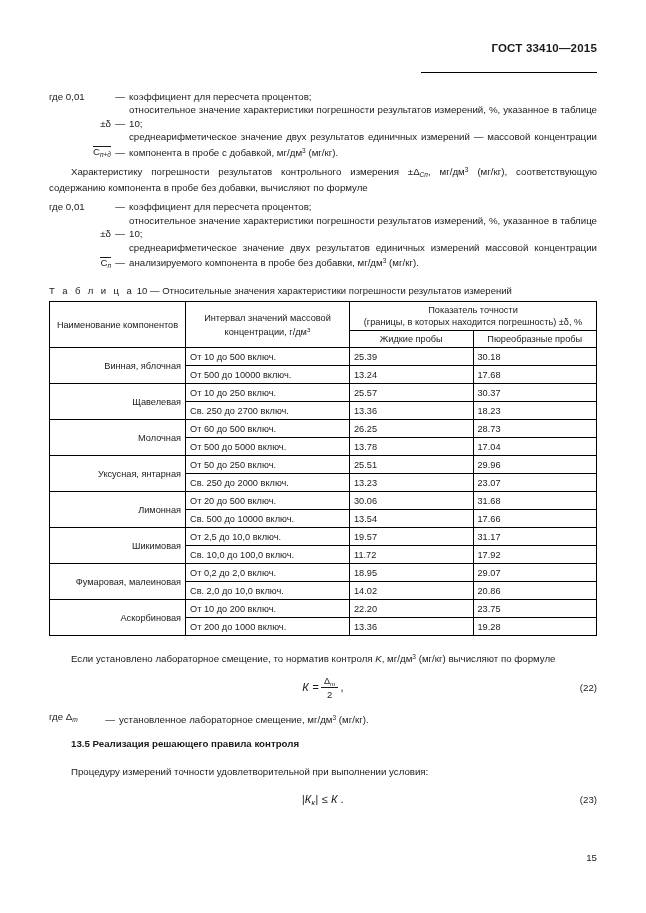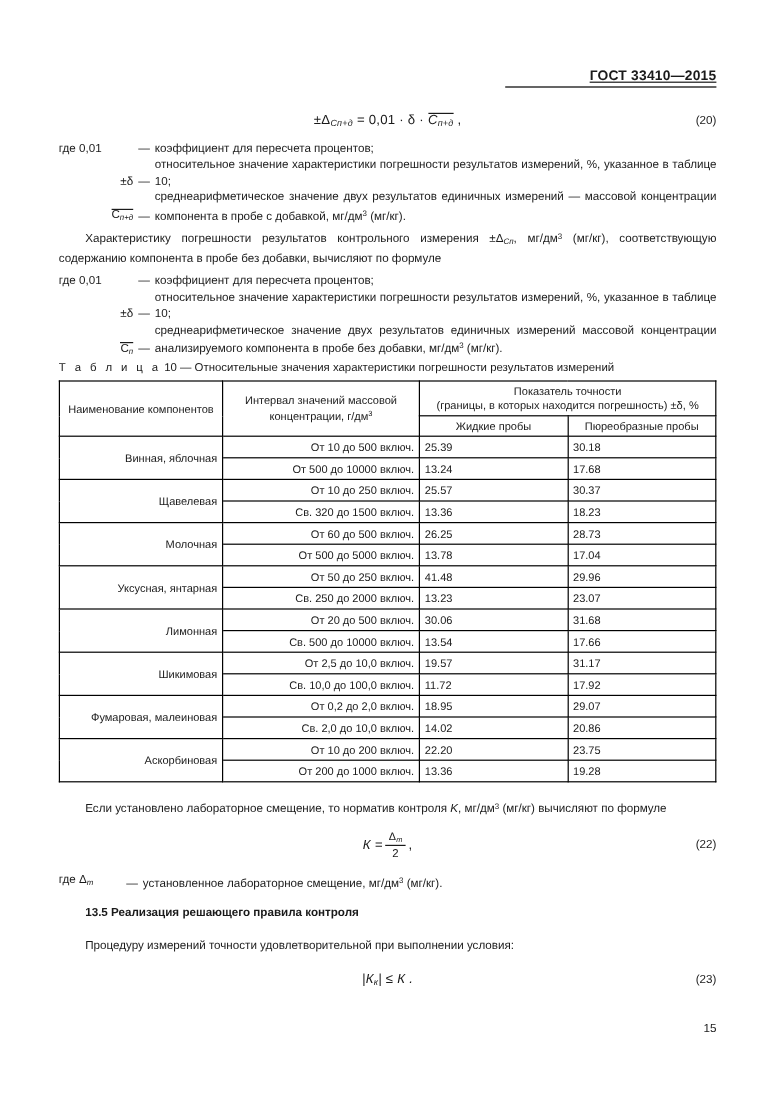--- a/index.html
+++ b/index.html
@@ -24,27 +24,26 @@
   }
   .header-rule {
     position: absolute;
     top: 72px;
     left: 421px;
     width: 176px;
     border-bottom: 1px solid #000;
   }
   .doc-header {
     position: absolute;
-    top: 58px;
+    top: 42px;
     right: 49px;
     font-size: 11.5px;
     font-weight: bold;
     letter-spacing: 0.2px;
     white-space: nowrap;
-    text-decoration: underline;
   }
 
   .content {
     position: absolute;
     left: 49px;
     top: 84px;
     width: 548px;
   }
 
   p {
@@ -109,21 +108,21 @@
   }
   .wtext {
     flex: 1;
     text-align: justify;
   }
   .wfirst .wsym { text-align: left; padding-left: 0; }
 
   
   .tbl-caption {
     font-size: 9.5px;
-    margin: 4px 0 5px 0;
+    margin: 16px 0 5px 0;
   }
   .tbl-caption .sp {
     letter-spacing: 2.4px;
   }
   table.gost {
     border-collapse: collapse;
     width: 548px;
     font-size: 9.2px;
     table-layout: fixed;
   }
@@ -140,21 +139,21 @@
   table.gost thead tr:first-child th { border-bottom-width: 1px; }
   .th-name { width: 127px; }
   .th-interval { width: 155px; }
   .th-liquid { width: 125px; }
   .th-puree { width: 141px; }
   table.gost tbody td {
     line-height: 12.6px;
     height: 13px;
   }
   td.comp { text-align: right; padding-left: 6px; }
-  td.intv { text-align: right; padding-left: 7px; }
+  td.intv { text-align: left; padding-left: 7px; }
   td.num  { text-align: left; }
   .grp-first td { border-bottom: none; }
   .grp-last td { border-top: none; }
 
   .after-table { margin-top: 14px; }
   .sect-head {
     font-size: 9.7px;
     font-weight: bold;
     margin: 12px 0 16px 0;
     text-indent: 22px;
@@ -186,24 +185,20 @@
 </head>
 <body>
 
 <div class="page">
 
   <div class="doc-header">ГОСТ 33410—2015</div>
   <div class="header-rule"></div>
 
   <div class="content">
 
-    <div class="formula-row">
-      <span class="formula"><span>±Δ</span><sub>Сп+д</sub><span> = 0,01 · δ · </span><span class="ovl ital"><span>C</span><sub>п+д</sub></span><span> ,</span></span>
-      <span class="eqno">(20)</span>
-    </div>
 
     <div class="where">
       <div class="wrow wfirst">
         <span class="wsym"><span>где</span> <span>0,01</span></span>
         <span class="wdash">—</span>
         <span class="wtext">коэффициент для пересчета процентов;</span>
       </div>
       <div class="wrow">
         <span class="wsym">±δ</span>
         <span class="wdash">—</span>
@@ -275,41 +270,41 @@
           <td class="num">17.68</td>
         </tr>
 
         <tr class="grp-first">
           <td class="comp" rowspan="2">Щавелевая</td>
           <td class="intv">От 10 до 250 включ.</td>
           <td class="num">25.57</td>
           <td class="num">30.37</td>
         </tr>
         <tr class="grp-last">
-          <td class="intv">Св. 320 до 1500 включ.</td>
+          <td class="intv">Св. 250 до 2700 включ.</td>
           <td class="num">13.36</td>
           <td class="num">18.23</td>
         </tr>
 
         <tr class="grp-first">
           <td class="comp" rowspan="2">Молочная</td>
           <td class="intv">От 60 до 500 включ.</td>
           <td class="num">26.25</td>
           <td class="num">28.73</td>
         </tr>
         <tr class="grp-last">
           <td class="intv">От 500 до 5000 включ.</td>
           <td class="num">13.78</td>
           <td class="num">17.04</td>
         </tr>
 
         <tr class="grp-first">
           <td class="comp" rowspan="2">Уксусная, янтарная</td>
           <td class="intv">От 50 до 250 включ.</td>
-          <td class="num">41.48</td>
+          <td class="num">25.51</td>
           <td class="num">29.96</td>
         </tr>
         <tr class="grp-last">
           <td class="intv">Св. 250 до 2000 включ.</td>
           <td class="num">13.23</td>
           <td class="num">23.07</td>
         </tr>
 
         <tr class="grp-first">
           <td class="comp" rowspan="2">Лимонная</td>

